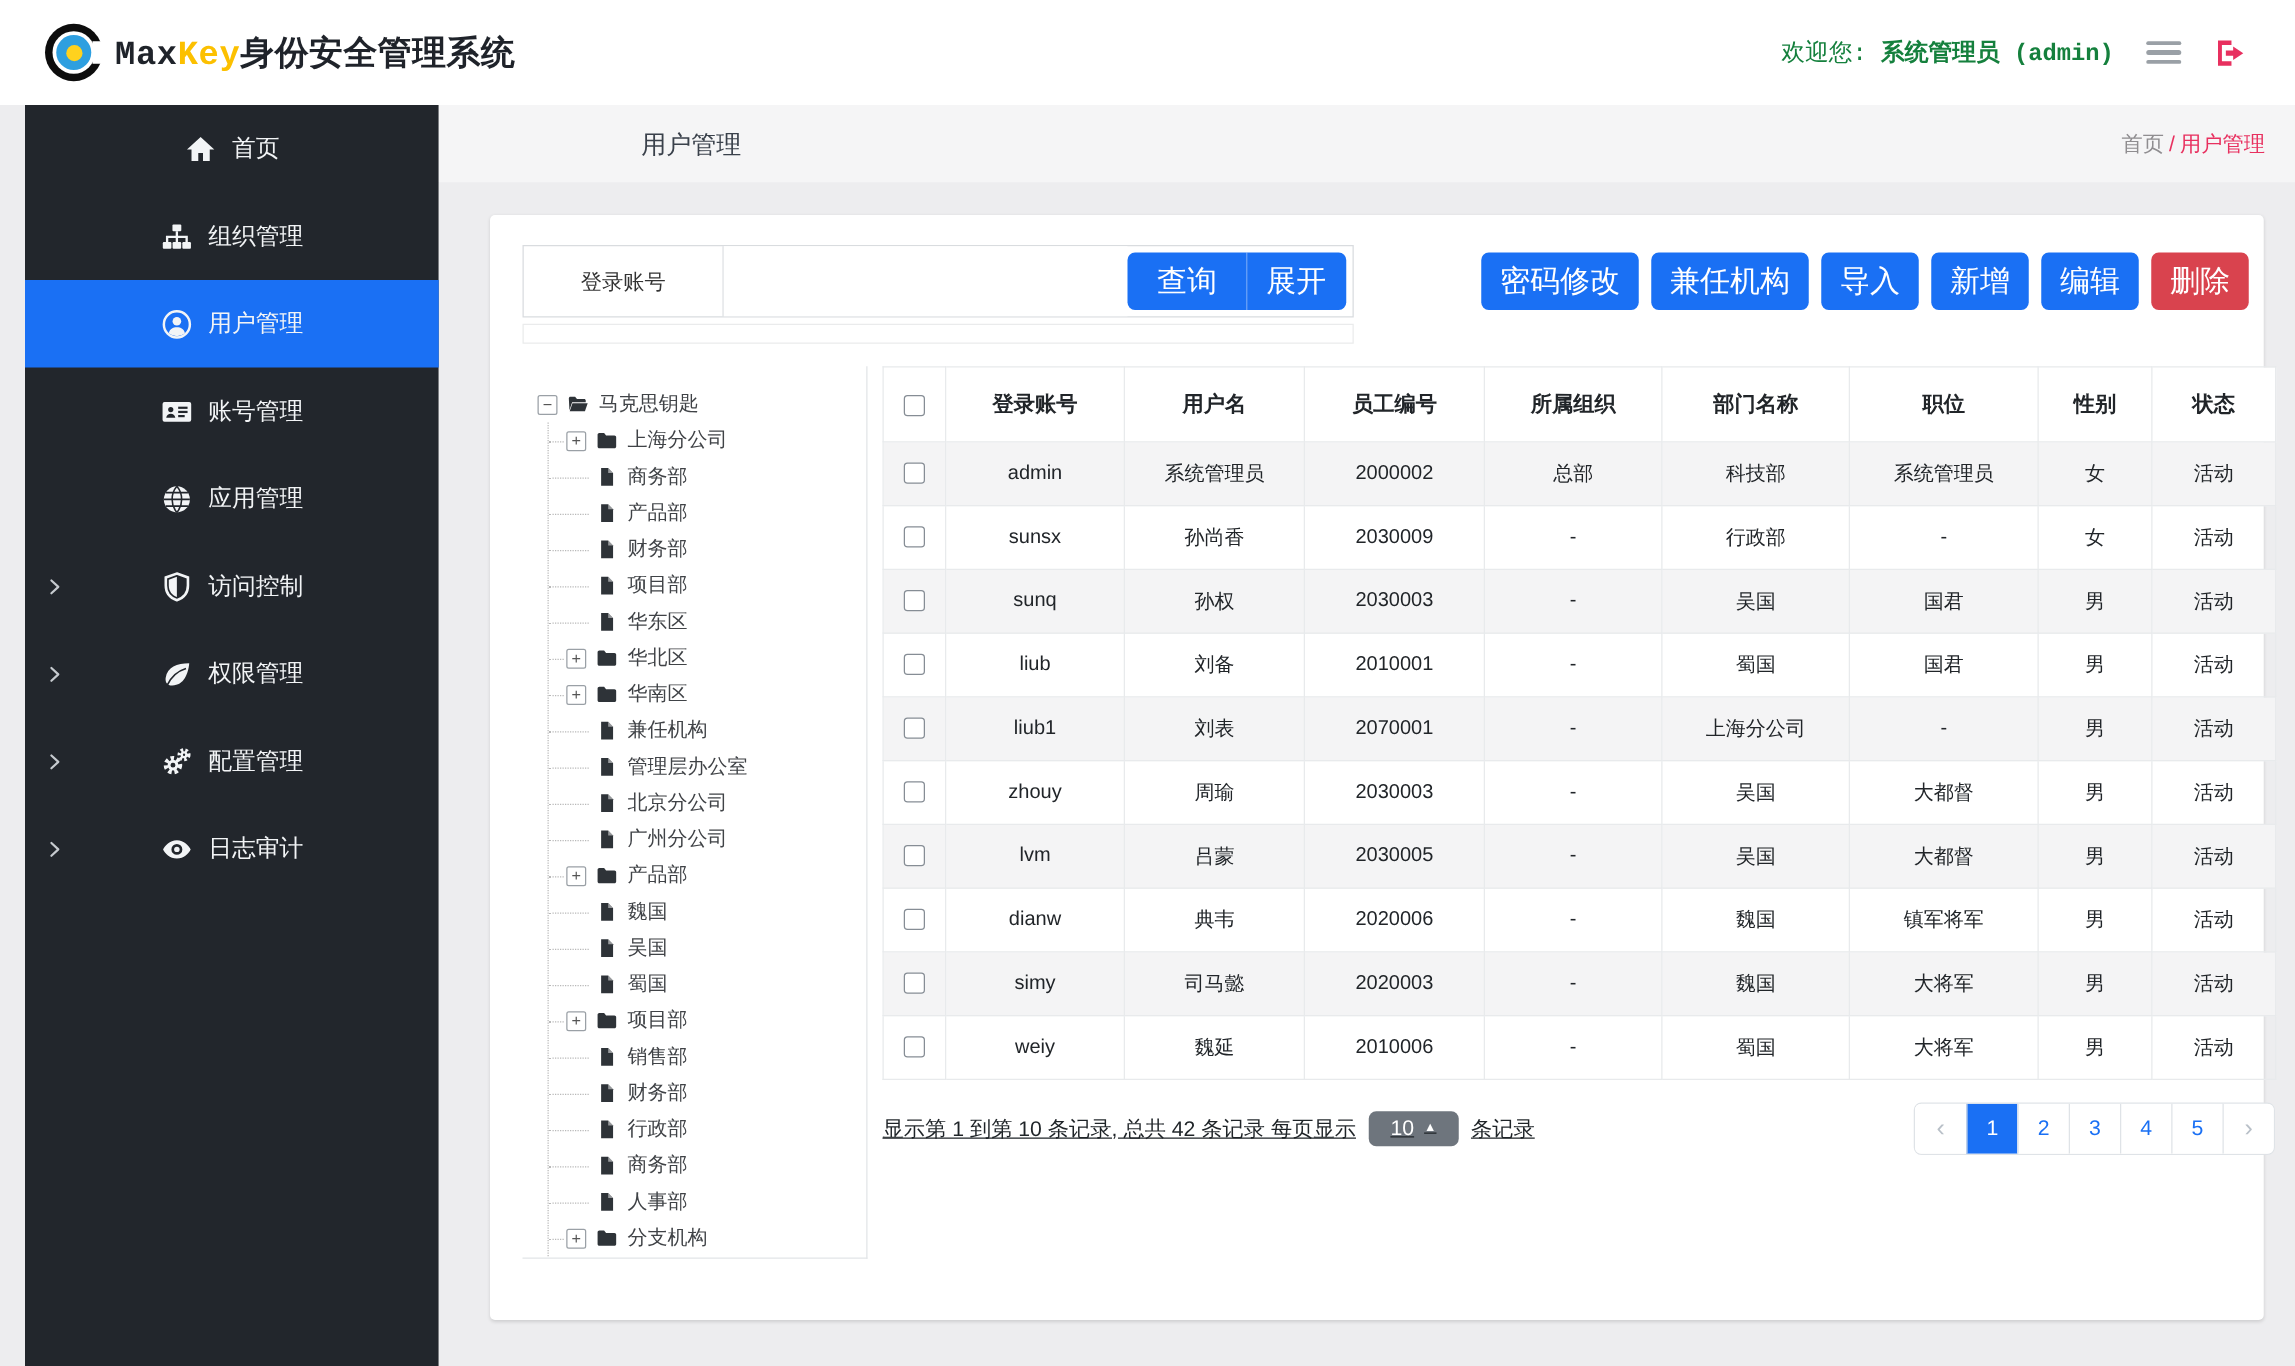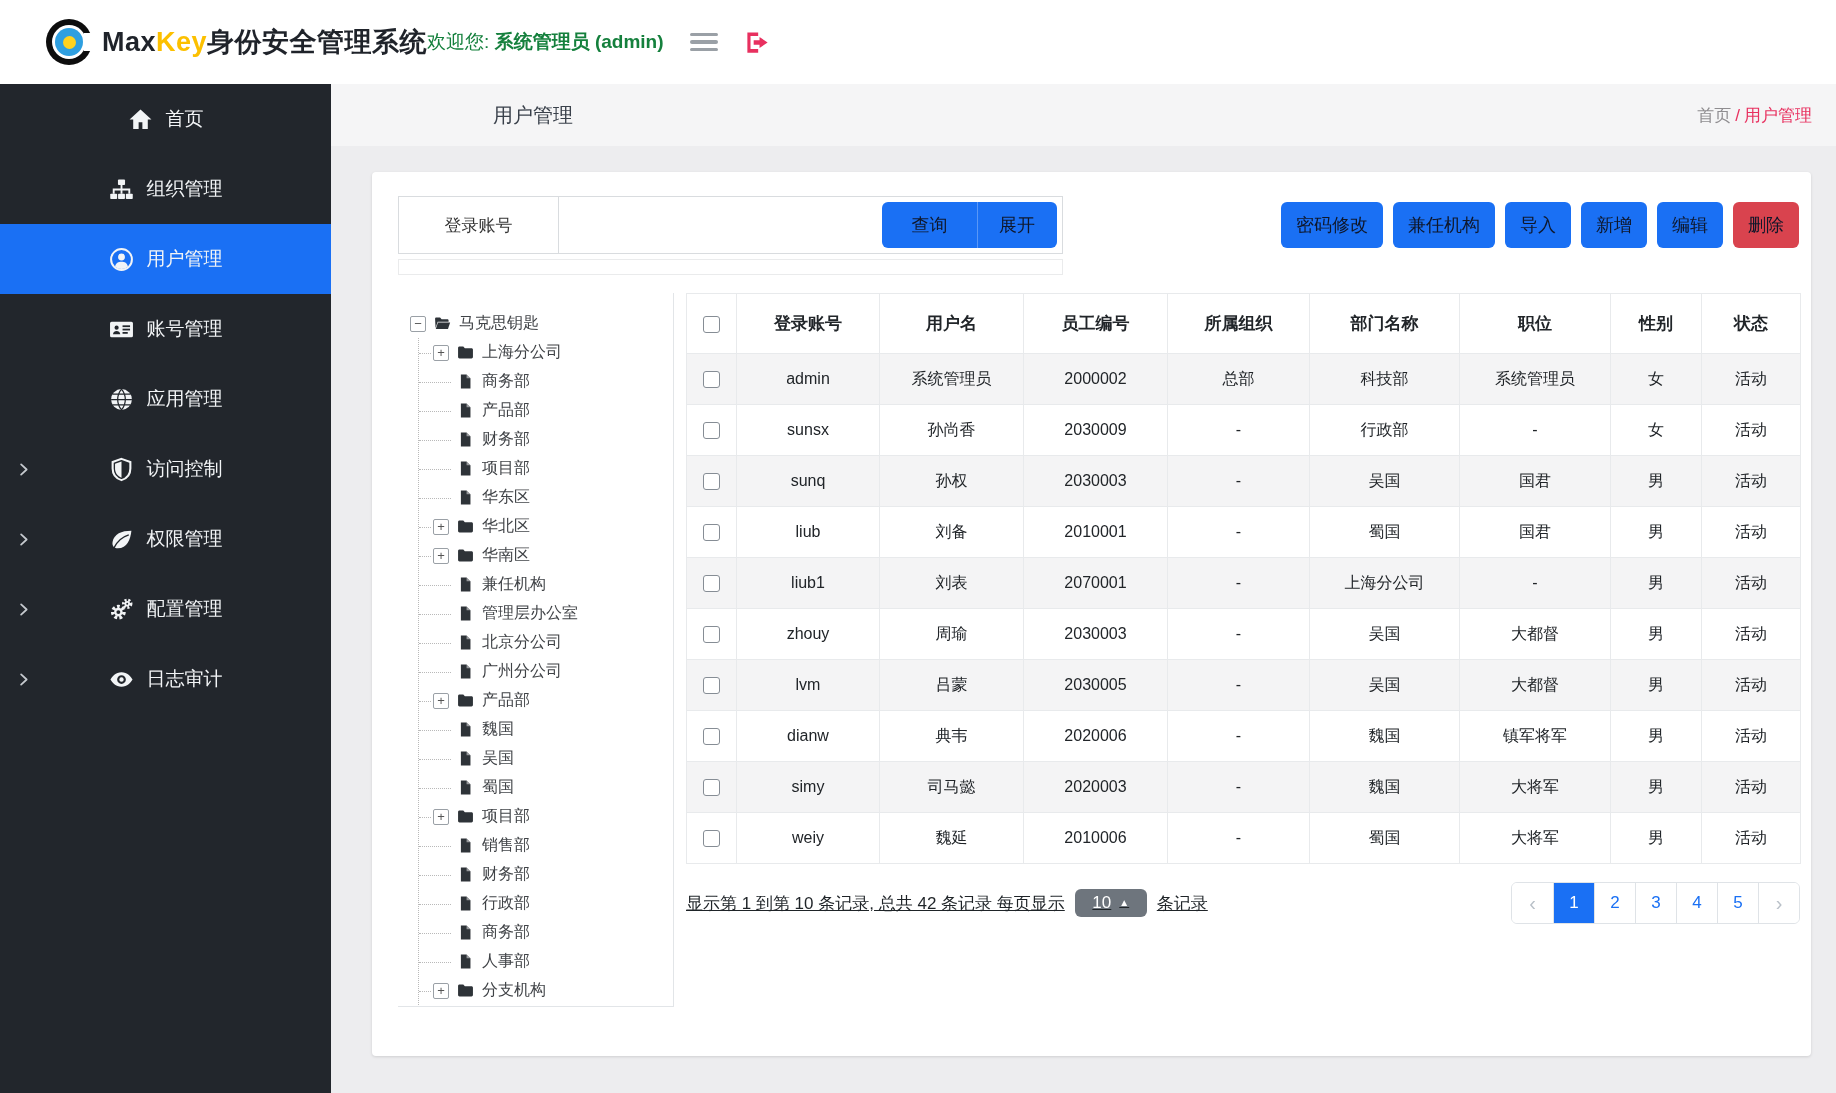--- a/index.html
+++ b/index.html
@@ -8,36 +8,36 @@
     --pink:#e8305f;
     --side-bg:#22262c;
     --border:#e8eaec;
   }
   *{margin:0;padding:0;box-sizing:border-box;}
   html,body{width:1836px;height:1093px;overflow:hidden;}
   body{font-family:"Liberation Sans","DejaVu Sans",sans-serif;background:#ededef;color:#212529;}
   svg{display:block;width:100%;height:100%;fill:currentColor;}
 
   
-  .topbar{height:84px;background:#fff;display:flex;justify-content:flex-start;align-items:center;padding:0 38px 0 46px;}
+  .topbar{height:84px;background:#fff;display:flex;justify-content:space-between;align-items:center;padding:0 38px 0 36px;font-family:Liberation Mono, monospace;}
   .brand{display:flex;align-items:center;gap:10px;}
   .logo-outer{width:46px;height:46px;border-radius:50%;background:#0d0d0d;display:flex;align-items:center;justify-content:center;position:relative;flex-shrink:0;}
   .logo-notch{position:absolute;right:-1px;top:50%;transform:translateY(-50%);width:9px;height:18px;background:#fff;z-index:0;}
   .logo-blue{width:28px;height:28px;border-radius:50%;background:#2e9fe0;box-shadow:0 0 0 3px #fff;display:flex;align-items:center;justify-content:center;z-index:1;}
   .logo-yellow{width:13px;height:13px;border-radius:50%;background:#ffd21e;}
   .brand-text{font-size:27px;font-weight:bold;color:#1f232a;letter-spacing:.5px;}
   .kw-yellow{color:#fcc000;}
   .top-right{display:flex;align-items:center;gap:26px;}
   .welcome{font-size:19px;color:#15803d;}
   .hamburger{width:28px;display:flex;flex-direction:column;gap:4px;cursor:pointer;}
   .hamburger .bar{height:3.5px;background:#9aa0a6;border-radius:2px;}
   .signout{width:27px;height:27px;color:var(--pink);cursor:pointer;}
 
   
-  .layout{display:flex;height:1009px;}
+  .layout{display:flex;height:1009px;padding-left:20px;}
   .sidebar{width:331px;background:var(--side-bg);flex-shrink:0;}
   .side-item{height:70px;display:flex;align-items:center;justify-content:center;gap:13px;color:#f2f4f6;font-size:19px;position:relative;cursor:pointer;}
   .side-item.active{background:var(--accent);}
   .side-chevron{position:absolute;left:14px;width:19px;height:19px;color:#c6cacf;}
   .side-icon{width:25px;height:25px;display:inline-flex;}
   .side-label{white-space:nowrap;}
 
   .main{flex:1;display:flex;flex-direction:column;min-width:0;}
   .titlebar{height:62px;background:#f5f5f6;display:flex;align-items:center;justify-content:space-between;padding:0 24px 0 162px;}
   .page-title{font-size:20px;color:#3a414b;}
@@ -49,21 +49,21 @@
   .content{flex:1;padding:26px 25px 0 41px;background:#ededef;}
   .card{background:#fff;border-radius:4px;box-shadow:0 1px 3px rgba(0,0,0,.13);padding:24px 12px 0 26px;height:884px;}
 
   
   .search-row{display:flex;justify-content:space-between;align-items:flex-start;}
   .search-left{width:665px;flex-shrink:0;}
   .search-box{display:flex;align-items:stretch;height:58px;border:1px solid #d9dcdf;}
   .search-label{width:160px;display:flex;align-items:center;justify-content:center;font-size:17px;color:#333;border-right:1px solid #d9dcdf;}
   .search-input{flex:1;border:none;outline:none;font-size:16px;padding:0 12px;min-width:0;font-family:inherit;}
   .search-btns{display:flex;align-items:center;padding-right:5px;}
-  .btn{border:none;color:#0f172a;background:var(--accent);font-size:18px;height:46px;border-radius:6px;cursor:pointer;font-family:Liberation Serif, serif;white-space:nowrap;}
+  .btn{border:none;color:#ffffff;background:var(--accent);font-size:24px;height:46px;border-radius:6px;cursor:pointer;font-family:Liberation Serif, serif;white-space:nowrap;}
   .btn-query{width:95px;border-radius:6px 0 0 6px;}
   .btn-expand{width:80px;border-radius:0 6px 6px 0;box-shadow:inset 1px 0 0 rgba(255,255,255,.28);}
   .search-sub{margin-top:5px;height:16px;border:1px solid #eaebec;}
   .toolbar{display:flex;gap:10px;align-items:center;height:58px;}
   .btn-tool{padding:0 15px;min-width:66px;}
   .btn-danger{background:var(--danger);}
 
   
   .body-row{display:flex;margin-top:18px;}
   .tree-panel{width:276px;flex-shrink:0;border-right:1px solid #e2e5e8;border-bottom:1px solid #e2e5e8;height:714px;padding:16px 0 0 12px;}

